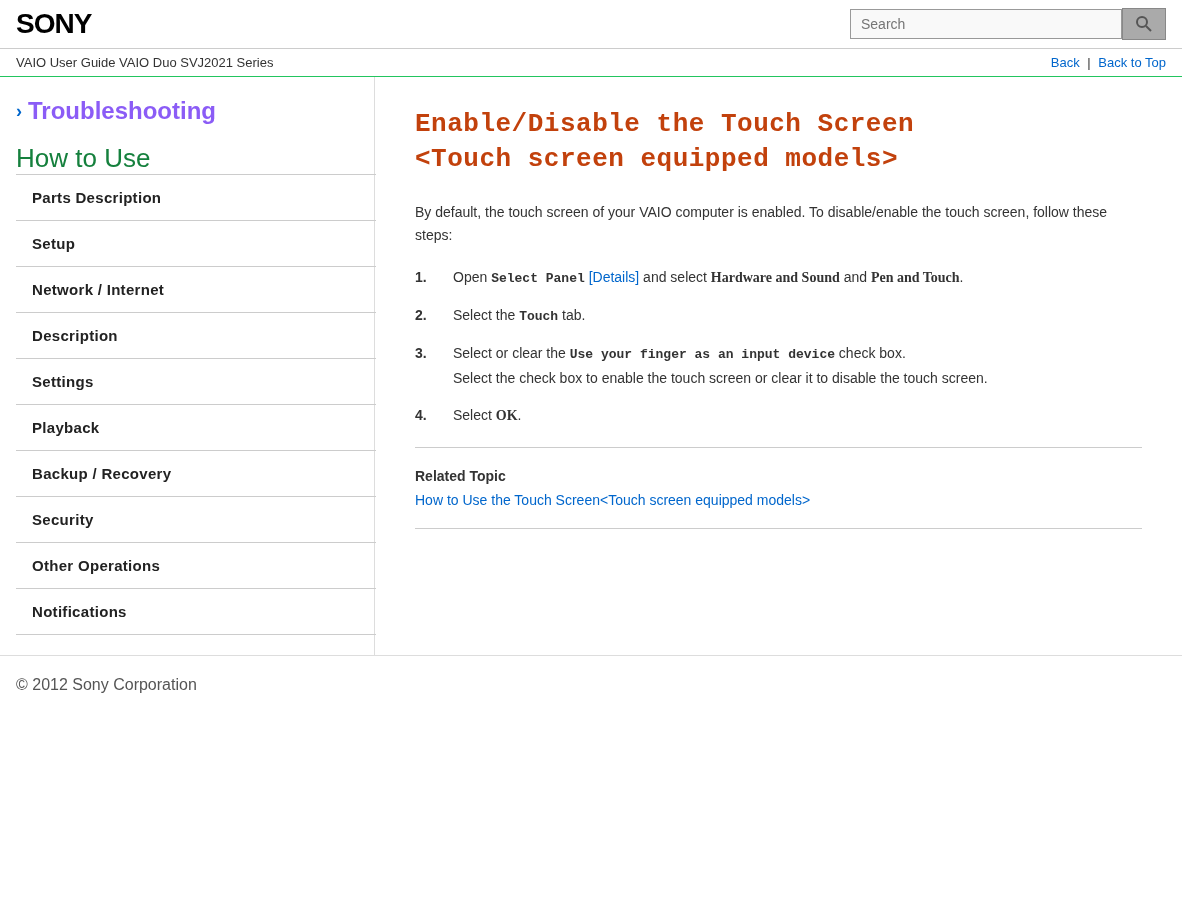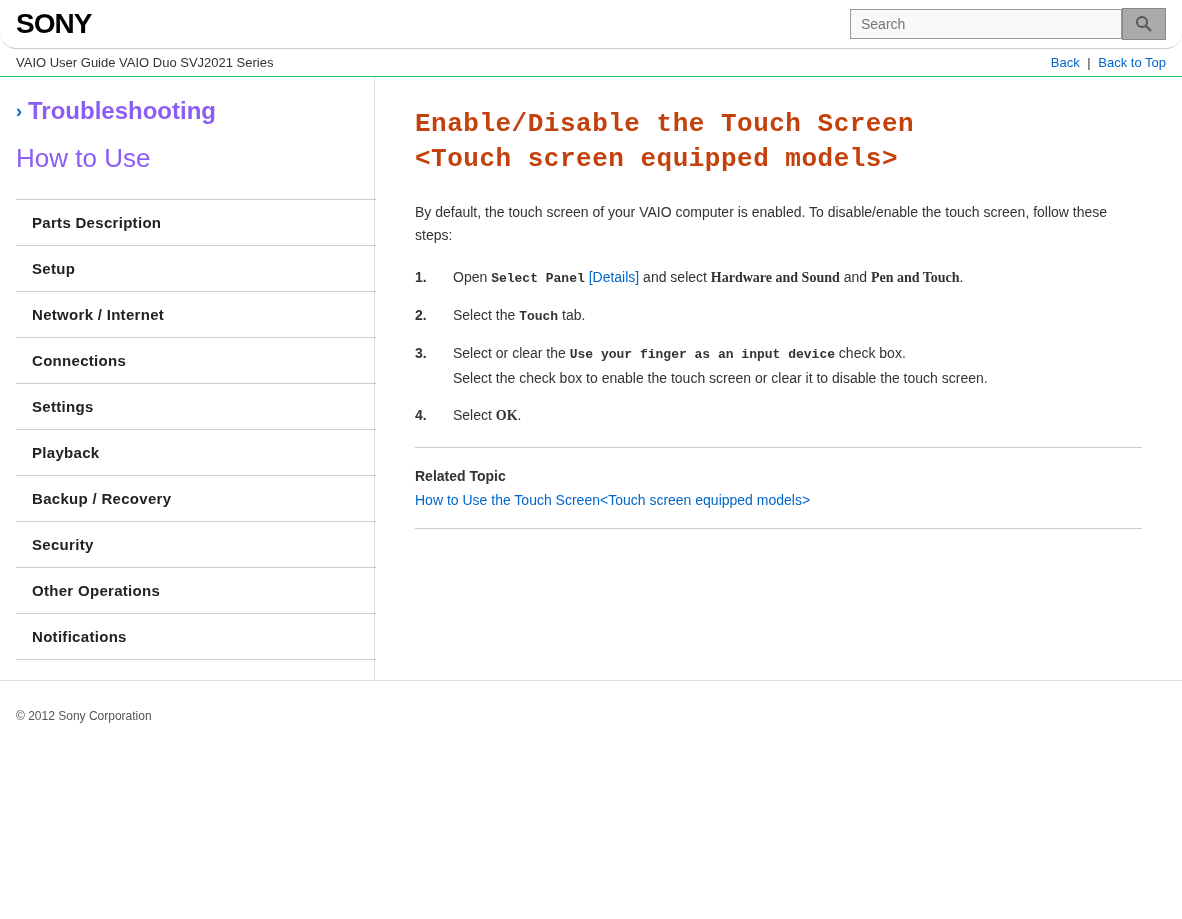--- a/index.html
+++ b/index.html
@@ -6,21 +6,20 @@
     body { font-family: Arial, sans-serif; font-size: 14px; color: #333; background: #fff; width: 1182px; min-height: 919px; }
 
     
     #header {
       display: flex;
       align-items: flex-start;
       justify-content: space-between;
       padding: 8px 16px;
       border-bottom: 1px solid #ccc;
       background: #fff;
-      border-radius: 16px;
     }
     #logo-area {
       font-size: 28px;
       font-weight: bold;
       letter-spacing: -1px;
       color: #000;
       font-family: Arial, sans-serif;
     }
     #search-area {
       display: flex;
@@ -89,22 +88,22 @@
     }
     #troubleshooting-title {
       color: #8b5cf6;
       font-size: 24px;
       font-weight: bold;
       font-family: Arial, sans-serif;
     }
     #how-to-use-title {
       font-size: 26px;
       font-weight: normal;
-      color: #8b5cf6;
-      margin-bottom: 25px;
+      color: #15803d;
+      margin-bottom: 0;
       font-family: Arial, sans-serif;
     }
     .sidebar-divider {
       border: none;
       border-top: 1px solid #ccc;
       margin: 0 0 0 0;
       width: 360px;
     }
     .sidebar-item {
       display: block;
@@ -173,22 +172,22 @@
       margin-bottom: 8px;
     }
     #related-link {
       color: #0066cc;
       font-size: 14px;
       text-decoration: none;
     }
 
     
     #footer {
-      padding: 28px 16px;
-      font-size: 12px;
+      padding: 20px 16px;
+      font-size: 16px;
       color: #555;
       border-top: 1px solid #ddd;
     }
 
     .step-sub {
       display: block;
       margin-top: 2px;
     }
   </style>
 </head>
@@ -229,21 +228,21 @@
 
     <a class="sidebar-item">Parts Description</a>
     <hr class="sidebar-divider">
 
     <a class="sidebar-item">Setup</a>
     <hr class="sidebar-divider">
 
     <a class="sidebar-item">Network / Internet</a>
     <hr class="sidebar-divider">
 
-    <a class="sidebar-item">Connections</a>
+    <a class="sidebar-item">Description</a>
     <hr class="sidebar-divider">
 
     <a class="sidebar-item">Settings</a>
     <hr class="sidebar-divider">
 
     <a class="sidebar-item">Playback</a>
     <hr class="sidebar-divider">
 
     <a class="sidebar-item">Backup / Recovery</a>
     <hr class="sidebar-divider">

